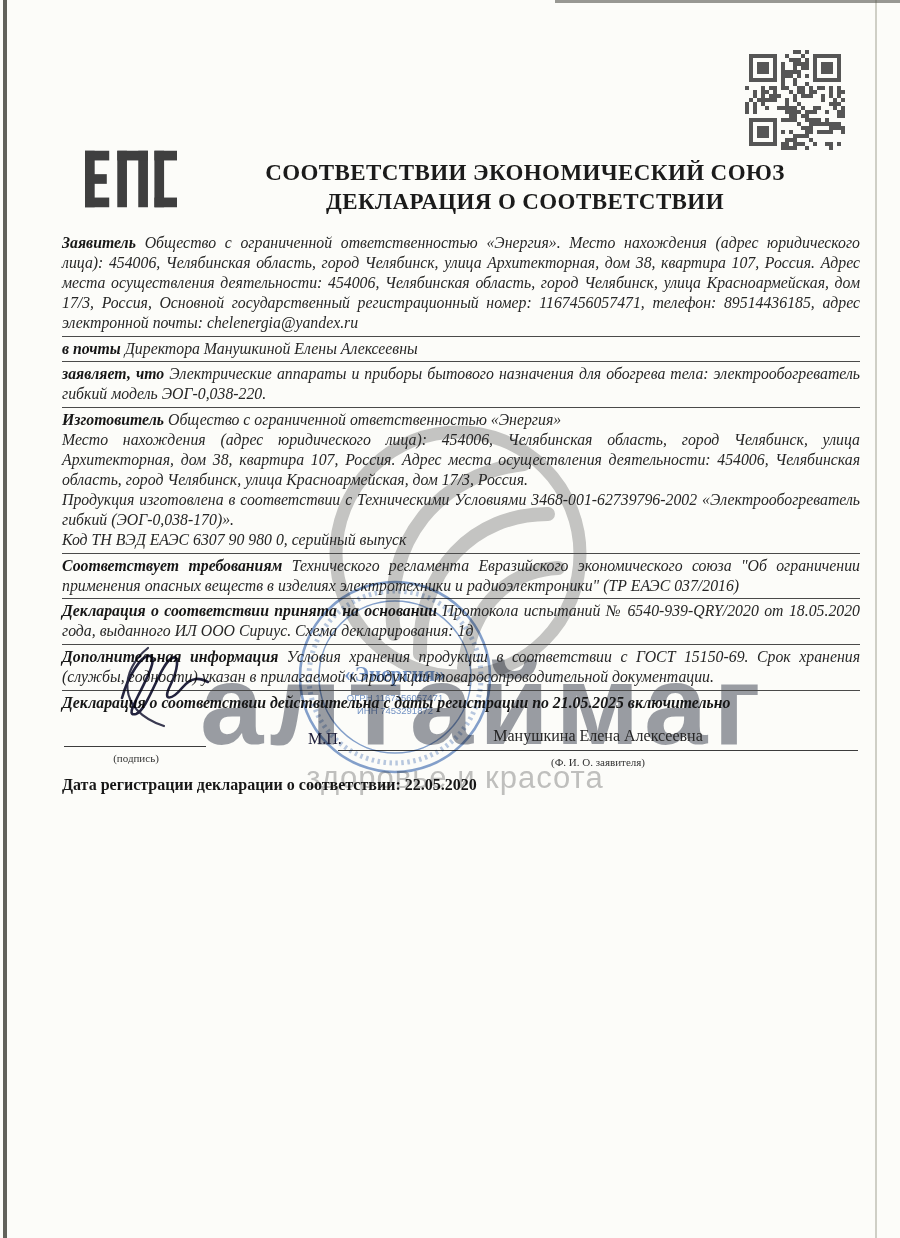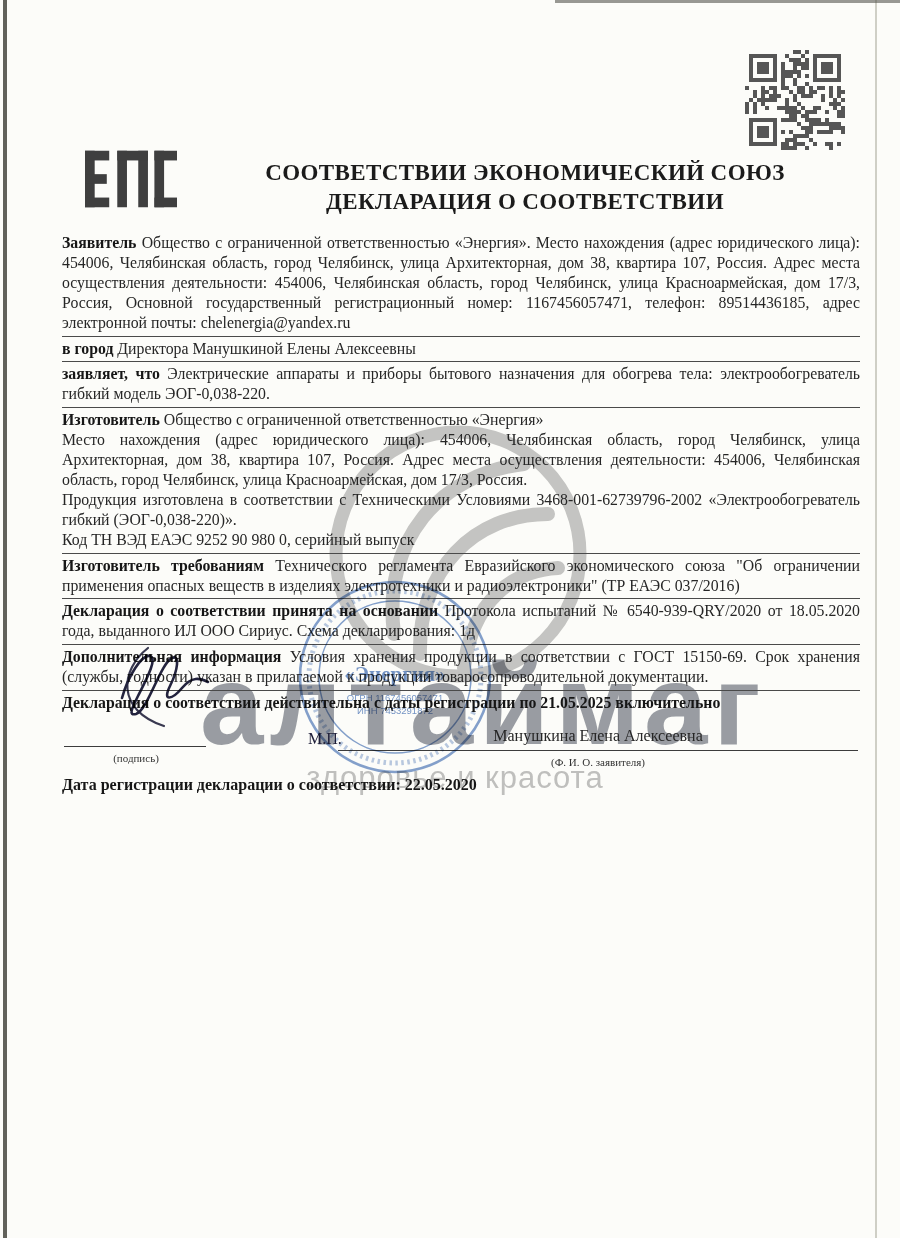--- a/index.html
+++ b/index.html
@@ -9,21 +9,21 @@
   .scan-edge-right{position:absolute;left:875px;top:0;width:2px;height:100%;background:#cfcfc6;}
   .scan-edge-top{position:absolute;right:0;top:0;width:345px;height:3px;background:#55554e;opacity:.6;}
 
   .qr{position:absolute;left:745px;top:50px;width:104px;height:104px;}
   .eac{position:absolute;left:85px;top:150px;}
 
   .title{position:absolute;left:225px;top:158px;width:600px;text-align:center;color:#1b1b1b;}
   .title .t1,.title .t2{font-weight:bold;font-size:23px;line-height:29px;letter-spacing:.4px;}
 
   .doc-body{position:absolute;left:62px;top:231px;width:798px;z-index:2;font-size:15.8px;line-height:19.9px;}
-  .sec{border-bottom:1.5px solid #4a4a4a;padding:2px 0 3px;text-align:justify;}
+  .sec{border-bottom:1.5px solid #4a4a4a;padding:2px 0 3px;text-align:justify;font-style:italic;}
   .sec.last{border-bottom:none;}
   .sec b{color:#161616;}
   .sec .sub{margin:0;}
   .bold-line{font-weight:bold;color:#161616;}
 
   .sig-row{position:relative;height:54px;margin-top:4px;}
   .sig-line-left{position:absolute;left:2px;top:26px;width:142px;border-top:1.5px solid #3c3c3c;}
   .sig-cap-left{position:absolute;left:28px;top:29px;width:92px;text-align:center;font-size:11px;color:#333;}
   .sig-mp{position:absolute;left:246px;top:9px;font-size:16px;color:#20203a;}
   .sig-line-right{position:absolute;left:276px;right:2px;top:30px;border-top:1.5px solid #3c3c3c;}
@@ -277,41 +277,41 @@
   </div>
 
   <div class="doc-body">
 
     <div class="sec">
       <b>Заявитель</b>
       <span>Общество с ограниченной ответственностью «Энергия». Место нахождения (адрес юридического лица): 454006, Челябинская область, город Челябинск, улица Архитекторная, дом 38, квартира 107, Россия. Адрес места осуществления деятельности: 454006, Челябинская область, город Челябинск, улица Красноармейская, дом 17/3, Россия, Основной государственный регистрационный номер: 1167456057471, телефон: 89514436185, адрес электронной почты: chelenergia@yandex.ru</span>
     </div>
 
     <div class="sec">
-      <b>в город</b>
+      <b>в почты</b>
       <span>Директора Манушкиной Елены Алексеевны</span>
     </div>
 
     <div class="sec">
       <b>заявляет, что</b>
       <span>Электрические аппараты и приборы бытового назначения для обогрева тела: электрообогреватель гибкий модель ЭОГ-0,038-220.</span>
     </div>
 
     <div class="sec">
       <div class="sub">
         <b>Изготовитель</b>
         <span>Общество с ограниченной ответственностью «Энергия»</span>
       </div>
       <div class="sub">Место нахождения (адрес юридического лица): 454006, Челябинская область, город Челябинск, улица Архитекторная, дом 38, квартира 107, Россия. Адрес места осуществления деятельности: 454006, Челябинская область, город Челябинск, улица Красноармейская, дом 17/3, Россия.</div>
-      <div class="sub">Продукция изготовлена в соответствии с Техническими Условиями 3468-001-62739796-2002 «Электрообогреватель гибкий (ЭОГ-0,038-220)».</div>
-      <div class="sub">Код ТН ВЭД ЕАЭС 9252 90 980 0, серийный выпуск</div>
-    </div>
-
-    <div class="sec">
-      <b>Изготовитель требованиям</b>
+      <div class="sub">Продукция изготовлена в соответствии с Техническими Условиями 3468-001-62739796-2002 «Электрообогреватель гибкий (ЭОГ-0,038-170)».</div>
+      <div class="sub">Код ТН ВЭД ЕАЭС 6307 90 980 0, серийный выпуск</div>
+    </div>
+
+    <div class="sec">
+      <b>Соответствует требованиям</b>
       <span>Технического регламента Евразийского экономического союза "Об ограничении применения опасных веществ в изделиях электротехники и радиоэлектроники" (ТР ЕАЭС 037/2016)</span>
     </div>
 
     <div class="sec">
       <b>Декларация о соответствии принята на основании</b>
       <span>Протокола испытаний № 6540-939-QRY/2020 от 18.05.2020 года, выданного ИЛ ООО Сириус. Схема декларирования: 1д</span>
     </div>
 
     <div class="sec">
       <b>Дополнительная информация</b>

